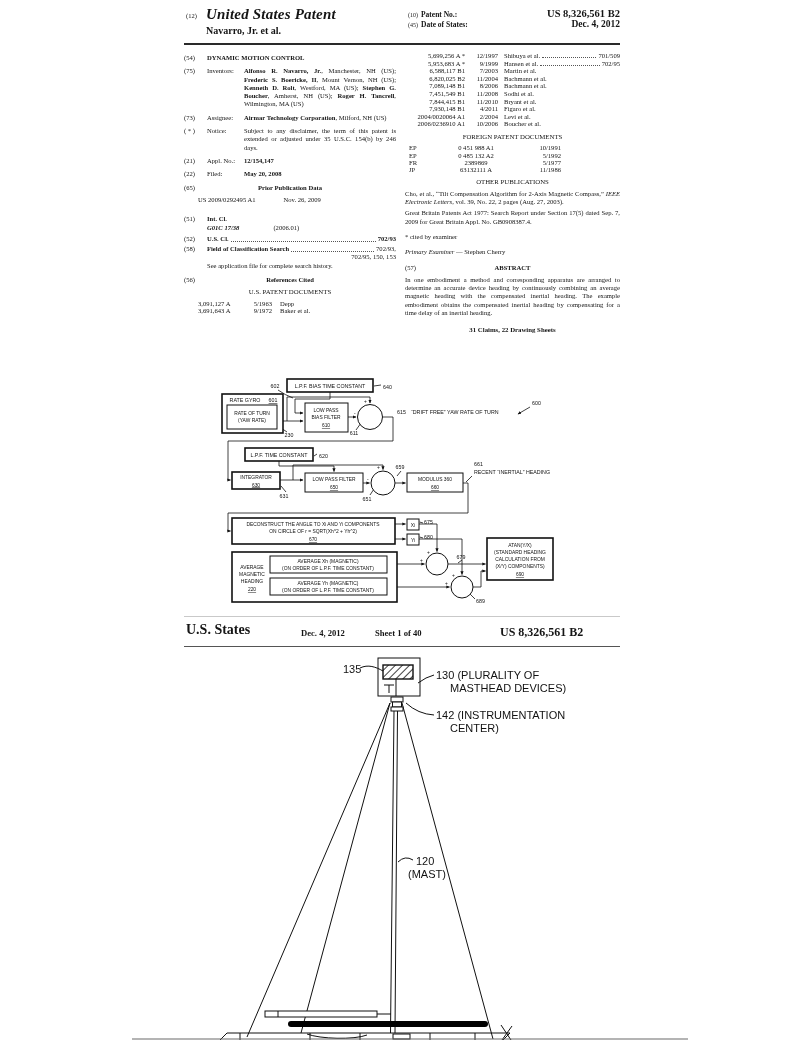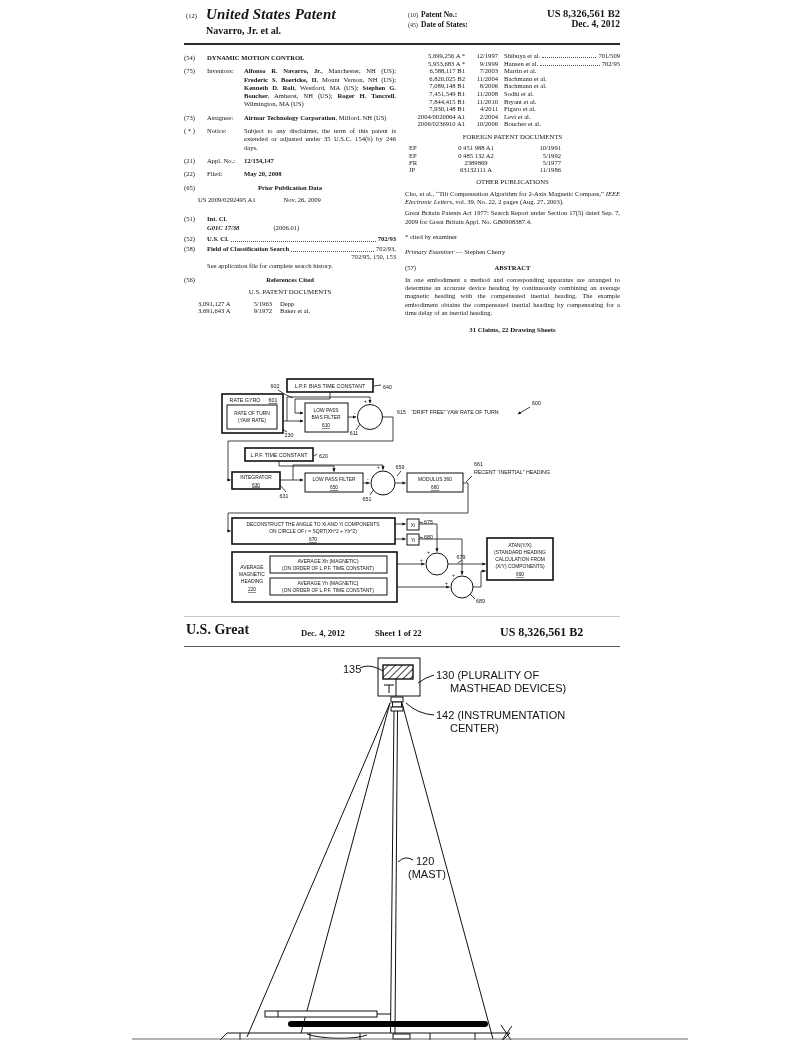--- a/index.html
+++ b/index.html
@@ -413,23 +413,23 @@
   <text class="dts" x="305" y="174" text-anchor="middle">ATAN(Y/X)</text>
   <text class="dts" x="305" y="181" text-anchor="middle">(STANDARD HEADING</text>
   <text class="dts" x="305" y="188" text-anchor="middle">CALCULATION FROM</text>
   <text class="dts" x="305" y="195" text-anchor="middle">(X/Y) COMPONENTS)</text>
   <text class="dts" x="305" y="203" text-anchor="middle" text-decoration="underline">690</text>
 </svg>
 </div>
 
 <div class="sheet-sep"></div>
 <div class="sheet-head">
-  <span class="sh-title">U.S. Great</span>
+  <span class="sh-title">U.S. States</span>
   <span class="sh-date">Dec. 4, 2012</span>
-  <span class="sh-sheet">Sheet 1 of 22</span>
+  <span class="sh-sheet">Sheet 1 of 40</span>
   <span class="sh-no">US 8,326,561 B2</span>
 </div>
 
 <div class="fig1">
 <svg width="560" height="400" viewBox="0 0 560 400" xmlns="http://www.w3.org/2000/svg">
   <defs>
     <pattern id="hatch" width="5" height="5" patternTransform="rotate(45)" patternUnits="userSpaceOnUse">
       <rect width="5" height="5" fill="#fff"></rect>
       <line x1="0" y1="0" x2="0" y2="5" stroke="#111" stroke-width="1.6"></line>
     </pattern>

